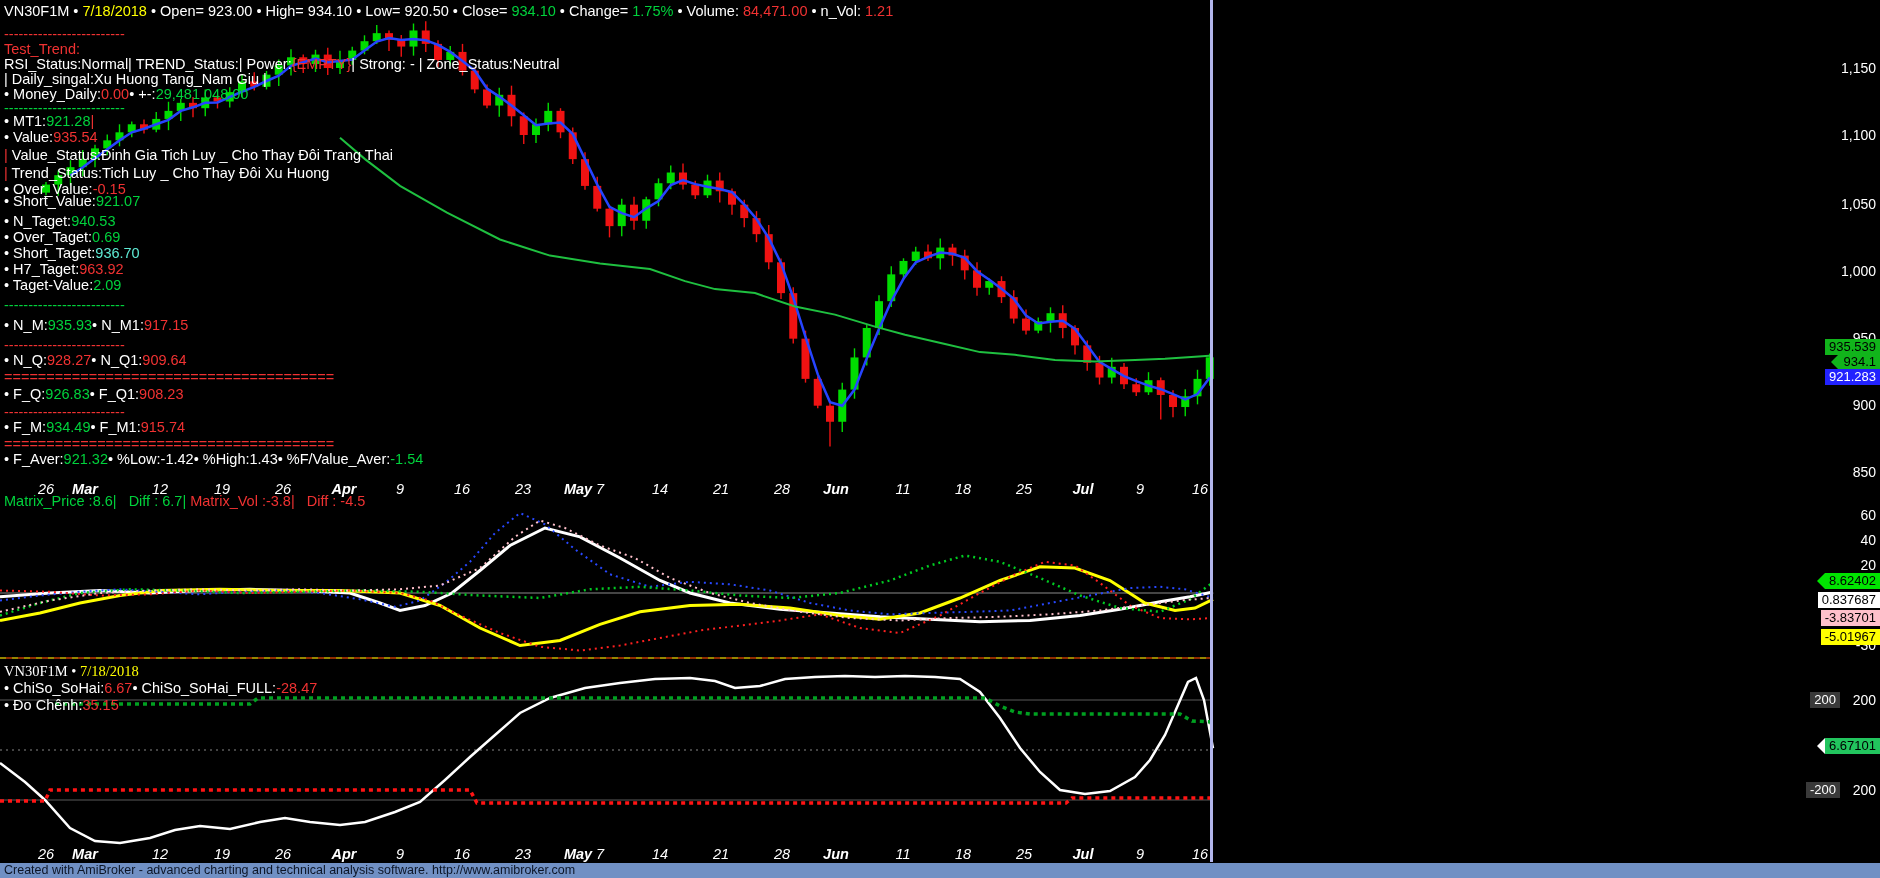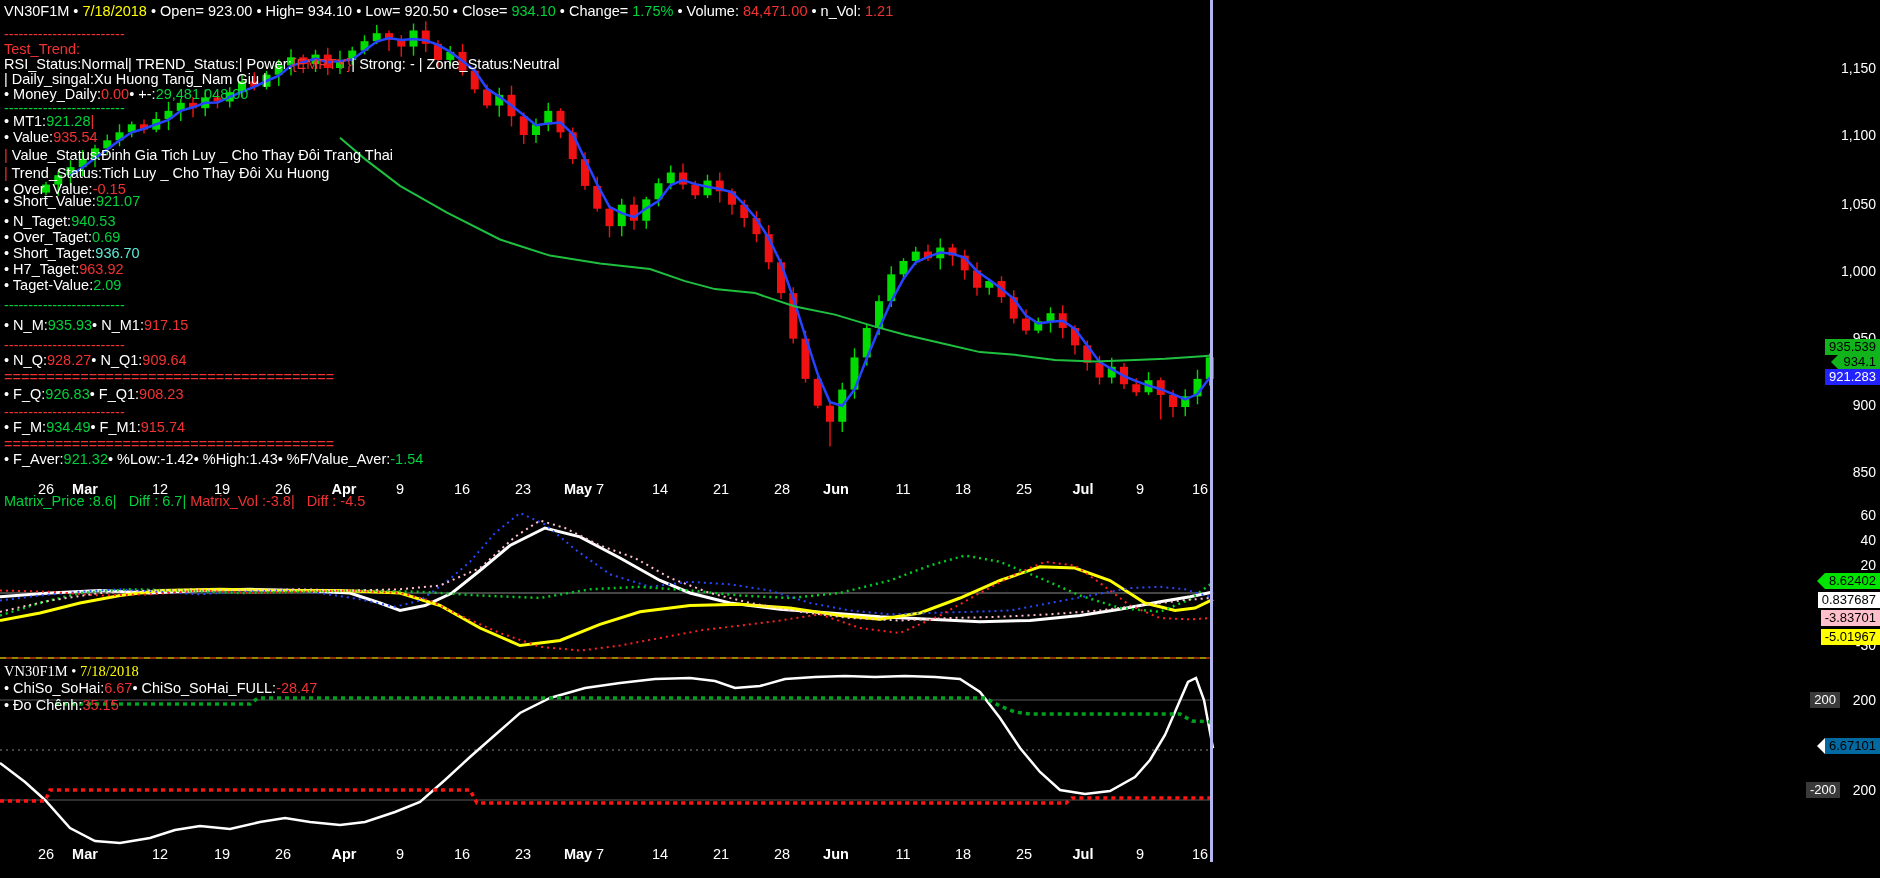--- a/index.html
+++ b/index.html
@@ -1,21 +1,21 @@
 <!DOCTYPE html>
 <html><head>
 <meta charset="utf-8">
 <style>
   html,body{margin:0;padding:0;background:#000;}
   #stage{position:relative;width:1880px;height:878px;background:#000;overflow:hidden;
          font-family:"Liberation Sans",sans-serif;}
   #chart-svg{position:absolute;left:0;top:0;z-index:1;}
   #overlay{position:absolute;left:0;top:0;width:100%;height:100%;z-index:2;pointer-events:none;}
   .txtline{position:absolute;white-space:pre;font-size:14.5px;line-height:15px;}
-  .tick{position:absolute;transform:translateX(-50%);font-size:14.5px;color:#fff;}
+  .tick{position:absolute;transform:translateX(-50%);font-size:14.5px;color:#fff;font-style:italic;}
   .tick.b{font-weight:bold;}
   .scale-label{position:absolute;right:4px;transform:translateY(-50%);font-size:14px;color:#fff;}
   .price-box{position:absolute;transform:translateY(-50%);font-size:13px;line-height:16px;
              padding:0 4px;white-space:nowrap;}
   .price-box .arr{position:absolute;left:-8px;top:50%;margin-top:-8px;width:0;height:0;
              border-top:8px solid transparent;border-bottom:8px solid transparent;
              border-right:8px solid currentColor;}
   #footer{position:absolute;left:0;width:1880px;font-size:12.5px;color:#0c1526;
           padding-left:4px;box-sizing:border-box;}
   #cursor-line{position:absolute;width:3px;top:0;z-index:1;}
@@ -325,16 +325,17 @@
       <span class="scale-label" style="top: 700px;">200</span>
       <span class="scale-label" style="top: 790px;">200</span>
       <div class="price-box" style="top: 347px; right: 0px; background: rgb(17, 180, 27); color: rgb(0, 0, 0);">935.539</div>
       <div class="price-box" style="top: 362px; right: 0px; background: rgb(17, 180, 27); color: rgb(0, 0, 0);">934.1<span class="arr" style="color: rgb(17, 180, 27);"></span></div>
       <div class="price-box" style="top: 377px; right: 0px; background: rgb(34, 34, 255); color: rgb(255, 255, 255); margin-left: 20px;">921.283</div>
       <div class="price-box" style="top: 581px; right: 0px; background: rgb(0, 228, 0); color: rgb(0, 0, 0);">8.62402<span class="arr" style="color: rgb(0, 228, 0);"></span></div>
       <div class="price-box" style="top: 600px; right: 0px; background: rgb(255, 255, 255); color: rgb(0, 0, 0);">0.837687</div>
       <div class="price-box" style="top: 618px; right: 0px; background: rgb(255, 192, 203); color: rgb(0, 0, 0);">-3.83701</div>
       <div class="price-box" style="top: 637px; right: 0px; background: rgb(255, 255, 0); color: rgb(0, 0, 0);">-5.01967</div>
       <div class="price-box" style="top: 700px; right: 40px; background: rgb(58, 58, 58); color: rgb(255, 255, 255);">200</div>
-      <div class="price-box" style="top: 746px; right: 0px; background: #0369a1; color: rgb(0, 0, 0);">6.67101<span class="arr" style="color: rgb(255, 255, 255);"></span></div>
+      <div class="price-box" style="top: 746px; right: 0px; background: #22c55e; color: rgb(0, 0, 0);">6.67101<span class="arr" style="color: rgb(255, 255, 255);"></span></div>
       <div class="price-box" style="top: 790px; right: 40px; background: rgb(58, 58, 58); color: rgb(255, 255, 255);">-200</div>
     </div>
+  <div id="footer" style="background: rgb(112, 144, 196); top: 863px; height: 15px;">Created with AmiBroker - advanced charting and technical analysis software. http://www.amibroker.com</div>
 </div>
 
 </body></html>

